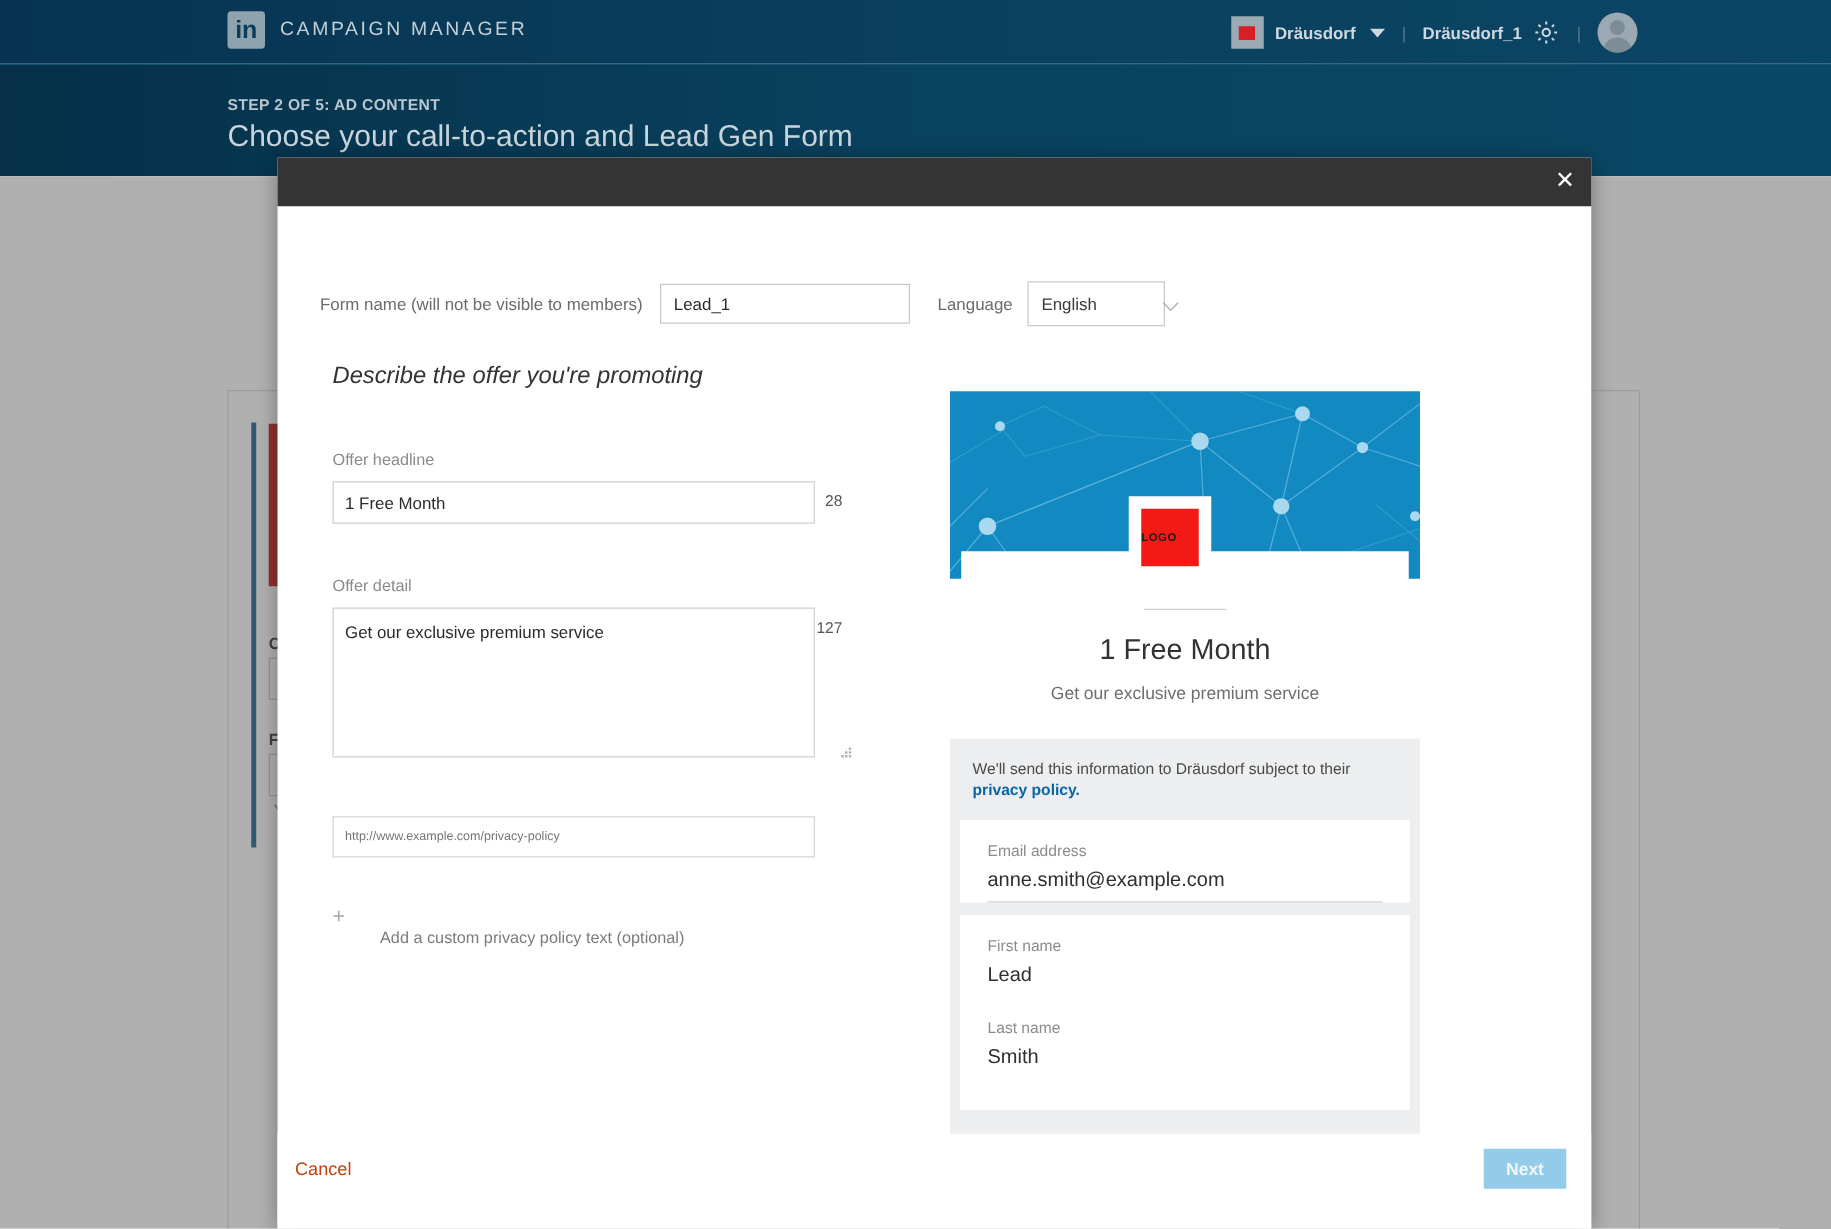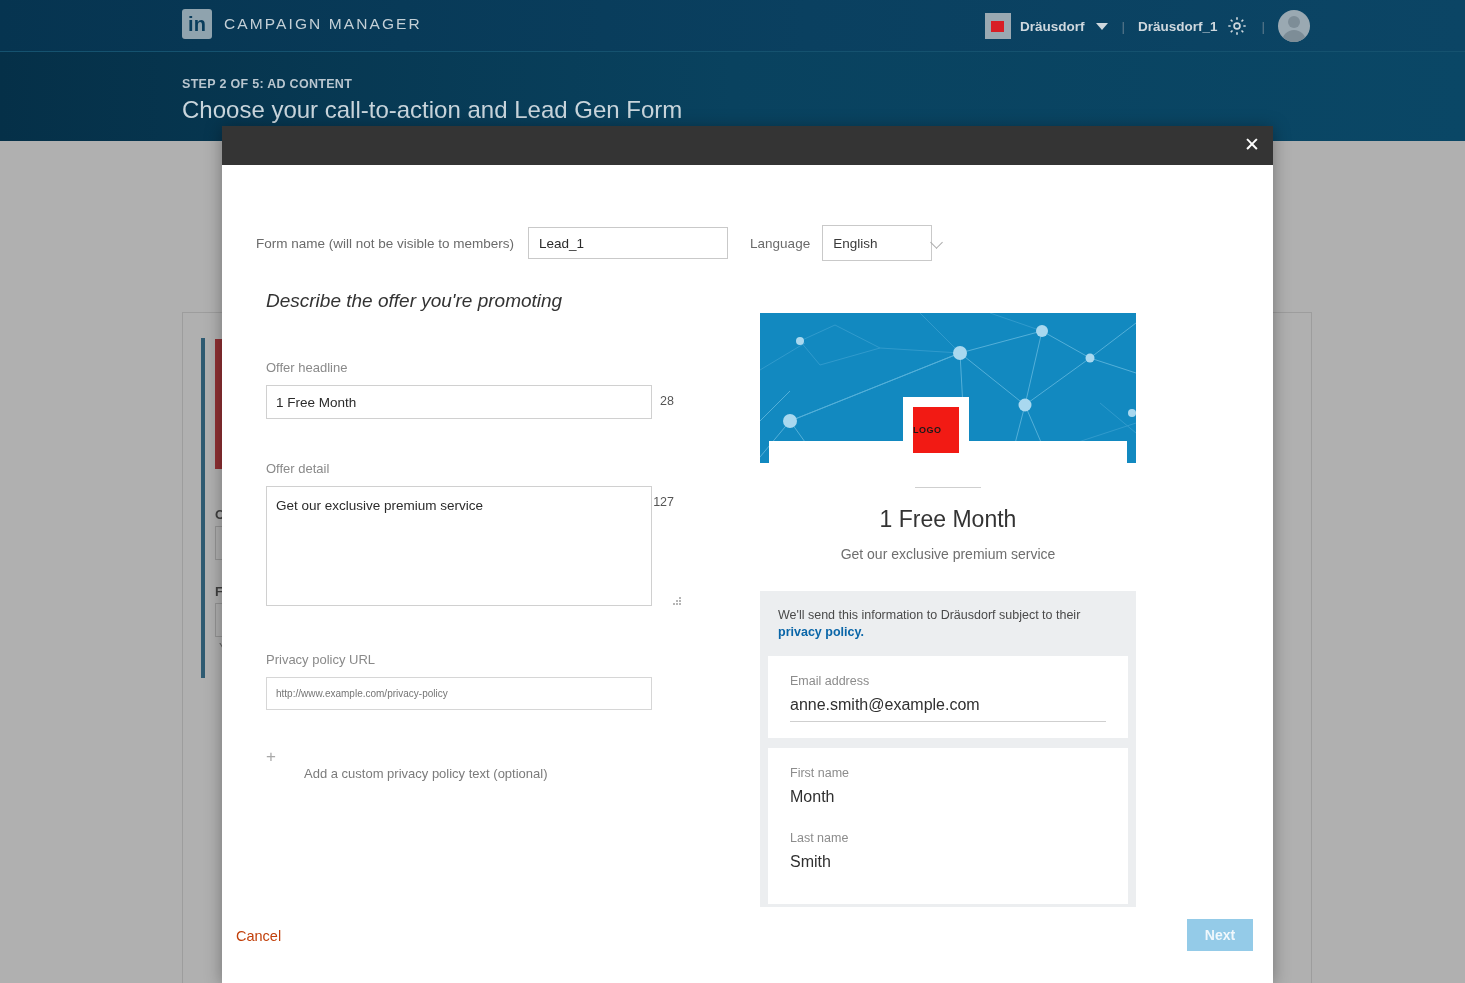--- a/index.html
+++ b/index.html
@@ -150,21 +150,21 @@
   .pv-card {
     position: absolute; left: 9px; top: 128px; width: 358px;
     background: #fff; z-index: 2; padding: 46px 0 22px; text-align: center;
   }
   .pv-div { width: 66px; height: 1px; background: #cfcfcf; margin: 0 auto 18px; }
   .pv-h { font-size: 23px; color: #333; font-weight: 400; margin-bottom: 13px; }
   .pv-sub { font-size: 14px; color: #6e6e6e; }
   .pv-rest { position: relative; margin-top: 128px; background: #eceef0; padding: 16px 0 22px; }
   .pv-notice { padding: 0 18px 16px; font-size: 12.5px; color: #4a4a4a; line-height: 1.32; }
   .pv-notice b { color: #0a66a8; }
-  .pv-fields { background: #fff; margin: 0 8px; padding: 18px 22px 16px; }
+  .pv-fields { background: #fff; margin: 0 8px; padding: 18px 22px 0; }
   .pv-fields.second { margin-top: 10px; padding-bottom: 26px; }
   .pv-flabel { font-size: 12.5px; color: #8c8c8c; margin-bottom: 8px; }
   .pv-fvalue { font-size: 16px; color: #2f2f2f; padding-bottom: 7px; }
   .pv-fvalue.underline { border-bottom: 1px solid #cfcfcf; }
   .pv-fvalue.spaced { margin-bottom: 18px; }
   .pv-submit {
     margin: 28px 0 0; width: 358px; height: 38px; background: #0a74b8; color: #fff;
     border: none; font-size: 14.5px; font-family: "Liberation Sans", sans-serif; cursor:pointer;
   }
 
@@ -266,21 +266,20 @@
                 <i style="left:3px;top:3px"></i>
                 <i style="left:6px;top:3px"></i>
               <i style="left:0;top:6px"></i>
                 <i style="left:3px;top:6px"></i>
                 <i style="left:6px;top:6px"></i>
             </span>
           </div>
         </div>
 
         <div>
-          <div class="fld-label">Privacy policy URL</div>
           <input class="url-input" type="text" placeholder="http://www.example.com/privacy-policy" style="">
         </div>
 
         <div class="addrow">
           <span class="plus">+</span>
           <span class="addtext">Add a custom privacy policy text (optional)</span>
         </div>
       </div>
 
       <div class="preview">
@@ -338,21 +337,21 @@
         <div class="pv-rest">
           <div class="pv-notice">
             <span>We'll send this information to Dräusdorf subject to their </span><b>privacy policy.</b>
           </div>
           <div class="pv-fields">
             <div class="pv-flabel">Email address</div>
             <div class="pv-fvalue underline">anne.smith@example.com</div>
           </div>
           <div class="pv-fields second">
             <div class="pv-flabel">First name</div>
-            <div class="pv-fvalue spaced">Month</div>
+            <div class="pv-fvalue spaced">Lead</div>
             <div class="pv-flabel">Last name</div>
             <div class="pv-fvalue">Smith</div>
           </div>
         </div>
 
         <button class="pv-submit">Submit</button>
       </div>
 
       <div class="modal-footer">
         <span class="cancel-link">Cancel</span>

